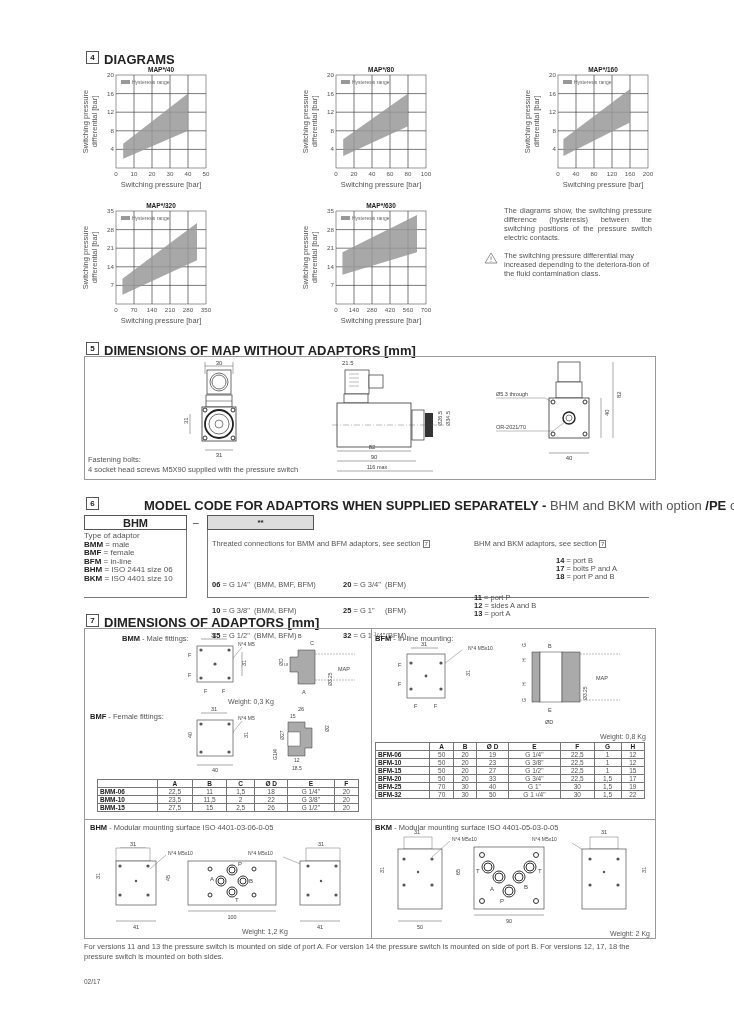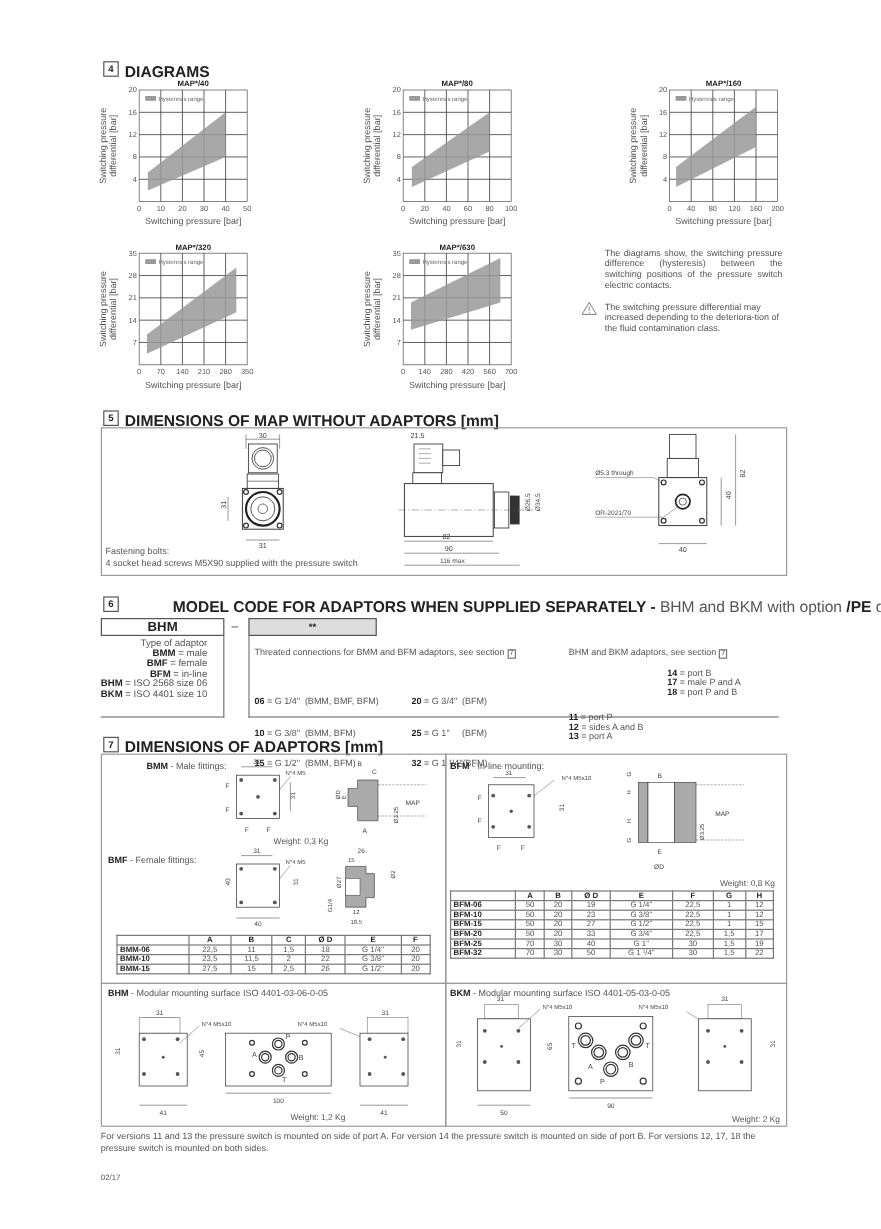--- a/index.html
+++ b/index.html
@@ -269,26 +269,26 @@
 <div class="sec-title" style="left:104px;top:498px;padding-left:40px;">
   <span>MODEL CODE FOR ADAPTORS WHEN SUPPLIED SEPARATELY -</span><span class="light"> BHM and BKM with option </span><span>/PE</span><span class="light"> or </span><span>/BT</span><span class="light"> are available on request</span>
 </div>
 
 <div class="abs" style="left:84px;top:515px;width:103px;height:15px;border:1px solid #555;box-sizing:border-box;font-size:11px;font-weight:bold;text-align:center;line-height:14px;color:#222;">BHM</div>
 <div class="abs" style="left:84px;top:530px;width:103px;height:68px;border-right:1px solid #777;border-bottom:1px solid #777;box-sizing:border-box;"></div>
 <div class="abs" style="left:193px;top:517px;font-size:10px;color:#333;">–</div>
 <div class="abs" style="left:207px;top:515px;width:107px;height:15px;border:1px solid #555;background:#ddd;box-sizing:border-box;font-size:8px;font-weight:bold;text-align:center;line-height:13px;color:#222;">**</div>
 <div class="abs" style="left:207px;top:530px;width:442px;height:68px;border-left:1px solid #777;border-bottom:1px solid #777;box-sizing:border-box;"></div>
 
-<div class="txt" style="left:84px;top:532px;font-size:8px;line-height:8.6px;text-align:right;">
+<div class="txt" style="left:84px;top:532px;font-size:8px;line-height:8.6px;">
   <div>Type of adaptor</div>
   <div><span class="b">BMM</span><span> = male</span></div>
   <div><span class="b">BMF</span><span> = female</span></div>
   <div><span class="b">BFM</span><span> = in-line</span></div>
-  <div><span class="b">BHM</span><span> = ISO 2568 size 06</span></div>
+  <div><span class="b">BHM</span><span> = ISO 2441 size 06</span></div>
   <div><span class="b">BKM</span><span> = ISO 4401 size 10</span></div>
 </div>
 
 <div class="txt" style="left:212px;top:539px;font-size:7.5px;"><span>Threated connections for BMM and BFM adaptors, see section</span> <span style="border:1px solid #777;font-size:6px;padding:0 1px;">7</span></div>
 <div class="txt" style="left:474px;top:539px;font-size:7.5px;"><span>BHM and BKM adaptors, see section</span> <span style="border:1px solid #777;font-size:6px;padding:0 1px;">7</span></div>
 
 <div class="txt" style="left:212px;top:564px;font-size:7.5px;line-height:8.5px;white-space:pre;">
   <div><span class="b">06</span><span> = G 1/4"  (BMM, BMF, BFM)</span></div>
   <div><span class="b">10</span><span> = G 3/8"  (BMM, BFM)</span></div>
   <div><span class="b">15</span><span> = G 1/2"  (BMM, BFM)</span></div>
@@ -298,21 +298,21 @@
   <div><span class="b">25</span><span> = G 1"     (BFM)</span></div>
   <div><span class="b">32</span><span> = G 1 ¹/4"(BFM)</span></div>
 </div>
 <div class="txt" style="left:474px;top:594px;font-size:7.5px;line-height:8.2px;">
   <div><span class="b">11</span><span> = port P</span></div>
   <div><span class="b">12</span><span> = sides A and B</span></div>
   <div><span class="b">13</span><span> = port A</span></div>
 </div>
 <div class="txt" style="left:556px;top:557px;font-size:7.5px;line-height:8.2px;">
   <div><span class="b">14</span><span> = port B</span></div>
-  <div><span class="b">17</span><span> = male P and A</span></div>
+  <div><span class="b">17</span><span> = bolts P and A</span></div>
   <div><span class="b">18</span><span> = port P and B</span></div>
 </div>
 
 <div class="sec-num" style="left:86px;top:614px;">7</div>
 <div class="sec-title" style="left:104px;top:615px;">DIMENSIONS OF ADAPTORS [mm]</div>
 
 <div class="frame" style="left:84px;top:628px;width:288px;height:192px;"></div>
 <div class="frame" style="left:371px;top:628px;width:285px;height:192px;"></div>
 <div class="frame" style="left:84px;top:819px;width:288px;height:120px;"></div>
 <div class="frame" style="left:371px;top:819px;width:285px;height:120px;"></div>

